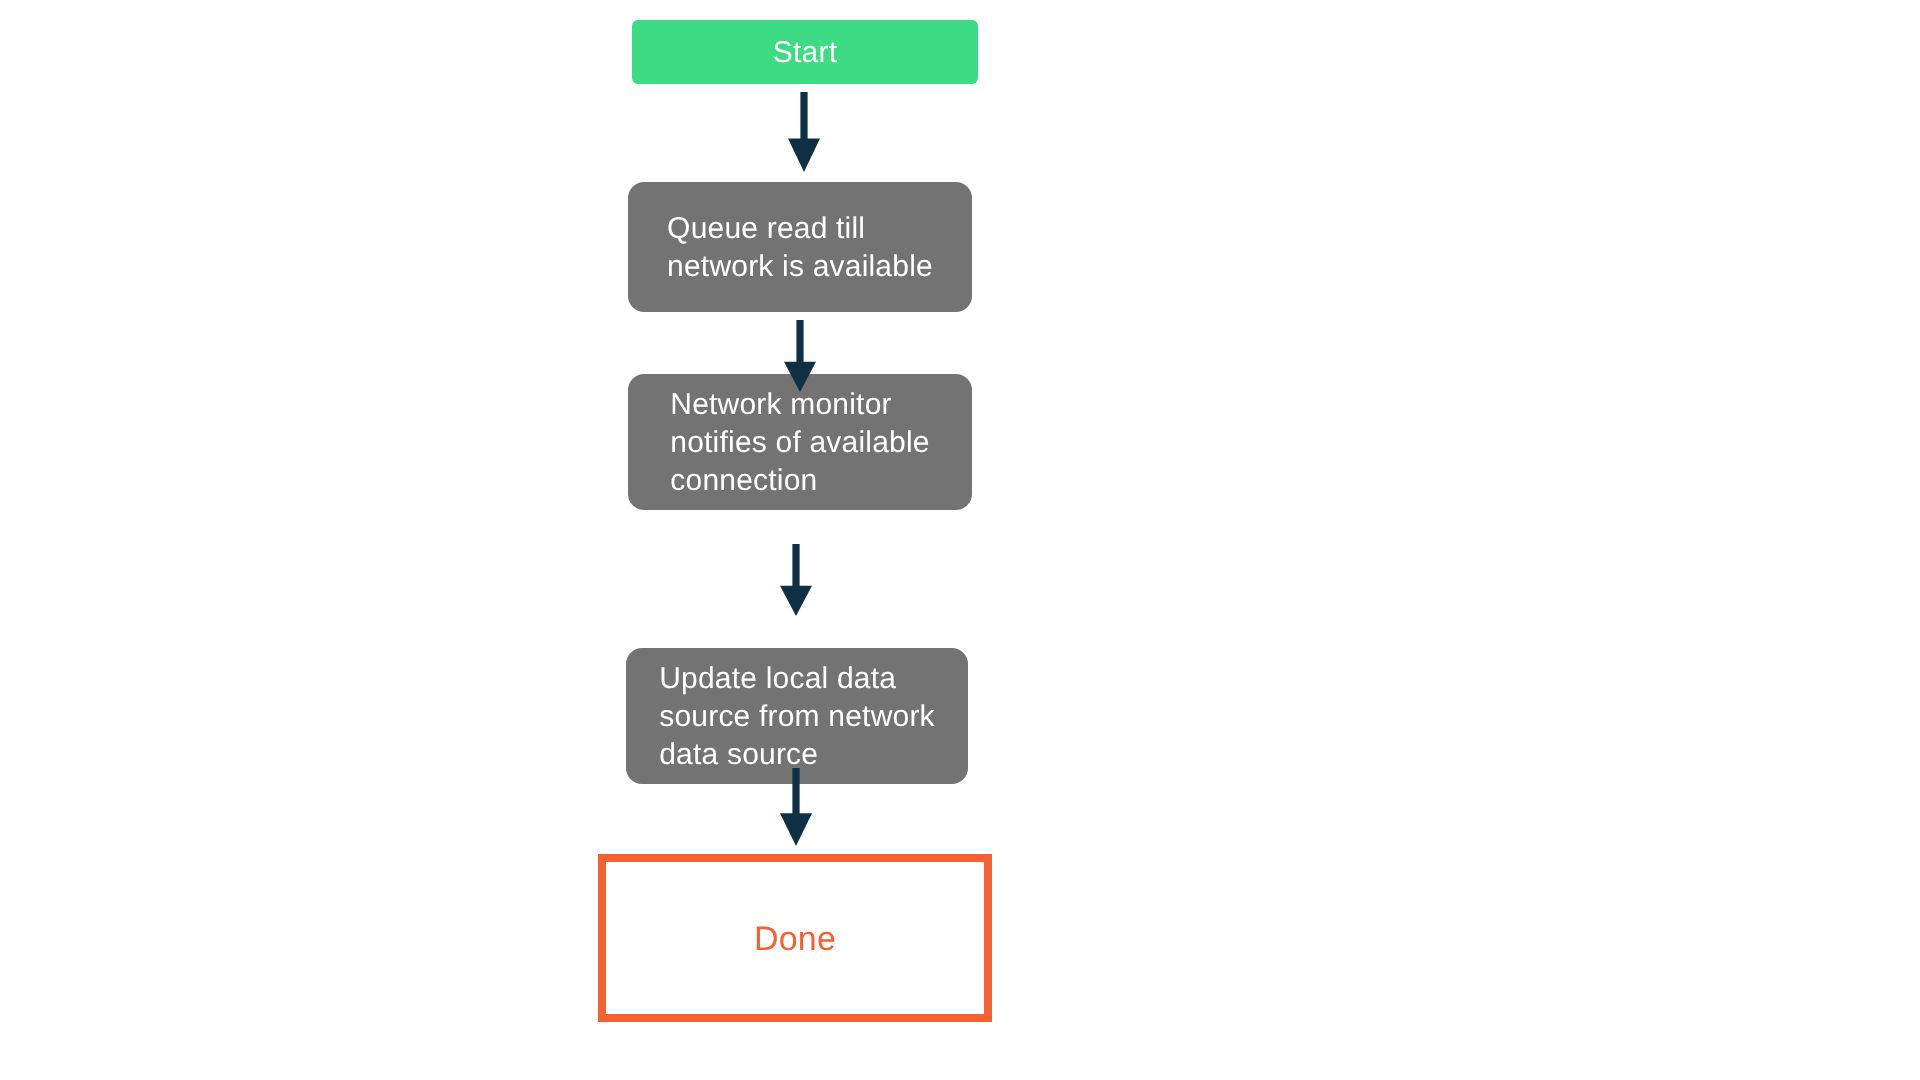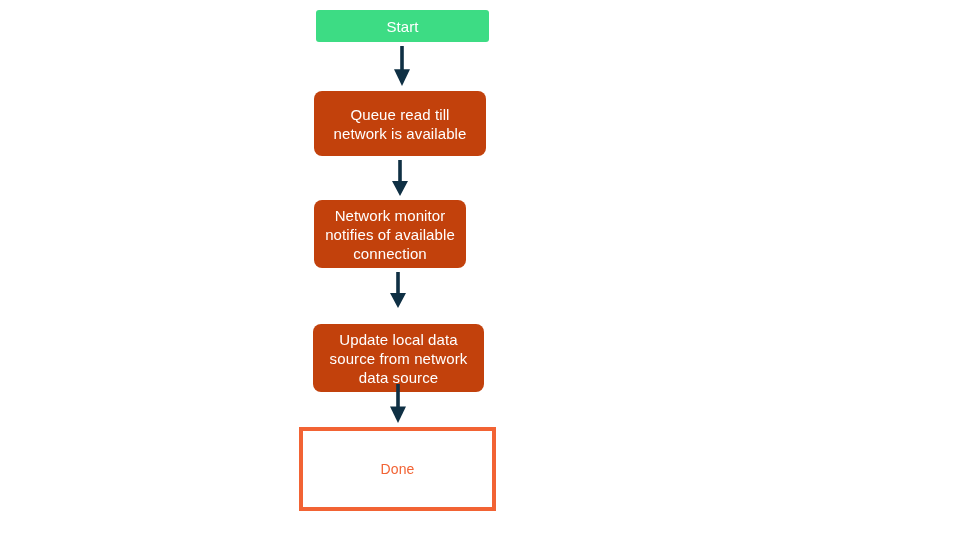--- a/index.html
+++ b/index.html
@@ -22,52 +22,51 @@
     background: #ffffff;
   }
 
   
   .node {
     position: absolute;
     box-sizing: border-box;
     display: flex;
     align-items: center;
     justify-content: center;
-    text-align: center;
     line-height: 19px;
     letter-spacing: 0.1px;
   }
   .node .label {
     display: block;
     white-space: pre-line;
   }
 
   
   .node--start {
     background: #3ddc84;
     border-radius: 3px;
     color: #ffffff;
     font-size: 15px;
   }
 
   
   .node--process {
-    background: #c2410c;
+    background: #737373;
     border-radius: 8px;
     color: #ffffff;
     font-size: 15px;
   }
 
   
   .node--done {
     background: #ffffff;
     border: 4px solid #f26334;
     border-radius: 0;
     color: #f26334;
-    font-size: 14px;
+    font-size: 17px;
   }
 
   
   .connector {
     position: absolute;
     width: 22px;
     pointer-events: none;
   }
   .connector svg {
     display: block;
@@ -83,21 +82,21 @@
 
   <div class="node node--start" style="left: 316px; top: 10px; width: 173px; height: 32px;">
     <span class="label">Start</span>
   </div>
 
   <div class="node node--process" style="left: 314px; top: 91px; width: 172px; height: 65px;">
     <span class="label">Queue read till
 network is available</span>
   </div>
 
-  <div class="node node--process" style="left: 314px; top: 200px; width: 152px; height: 68px;">
+  <div class="node node--process" style="left: 314px; top: 187px; width: 172px; height: 68px;">
     <span class="label">Network monitor
 notifies of available
 connection</span>
   </div>
 
   <div class="node node--process" style="left: 313px; top: 324px; width: 171px; height: 68px;">
     <span class="label">Update local data
 source from network
 data source</span>
   </div>

